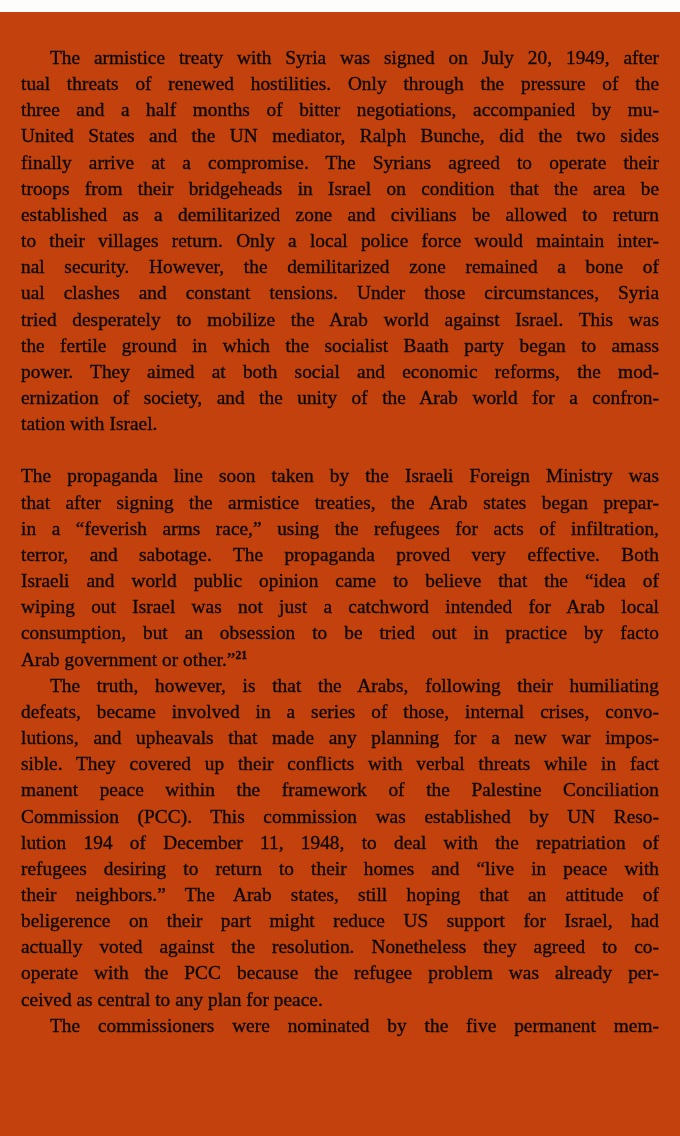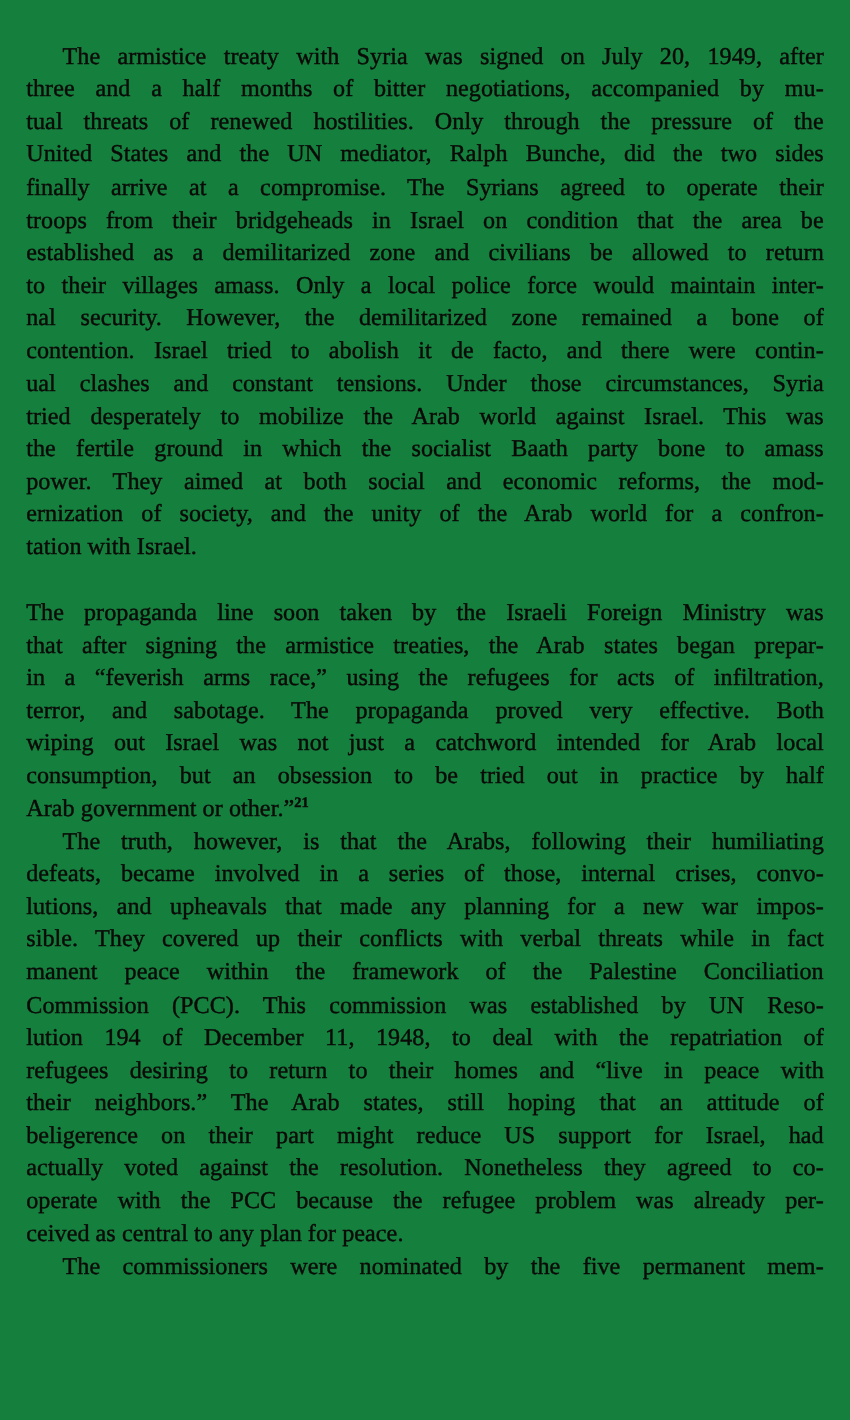--- a/index.html
+++ b/index.html
@@ -6,21 +6,22 @@
   body {
     width: 680px;
     height: 1136px;
     background: #fdfdfc;
     overflow: hidden;
     position: relative;
   }
   .page {
     position: absolute;
     inset: 0;
-    background: #15803d;
+    background: #c2410c;
+    margin-top: 12px;
   }
   .text-block {
     position: absolute;
     left: 21px;
     top: 33px;
     width: 638px;
   }
   .line {
     font-family: "Liberation Serif", "DejaVu Serif", serif;
     font-size: 19.3px;
@@ -48,43 +49,43 @@
     font-weight: bold;
   }
 </style>
 </head>
 <body>
 
 <main class="page">
   <section class="text-block" id="text-block">
       <div class="para indent">
         <div class="line">The armistice treaty with Syria was signed on July 20, 1949, after</div>
+        <div class="line">tual threats of renewed hostilities. Only through the pressure of the</div>
         <div class="line">three and a half months of bitter negotiations, accompanied by mu-</div>
-        <div class="line">tual threats of renewed hostilities. Only through the pressure of the</div>
         <div class="line">United States and the UN mediator, Ralph Bunche, did the two sides</div>
         <div class="line">finally arrive at a compromise. The Syrians agreed to operate their</div>
         <div class="line">troops from their bridgeheads in Israel on condition that the area be</div>
         <div class="line">established as a demilitarized zone and civilians be allowed to return</div>
-        <div class="line">to their villages amass. Only a local police force would maintain inter-</div>
+        <div class="line">to their villages return. Only a local police force would maintain inter-</div>
         <div class="line">nal security. However, the demilitarized zone remained a bone of</div>
-        <div class="line">contention. Israel tried to abolish it de facto, and there were contin-</div>
         <div class="line">ual clashes and constant tensions. Under those circumstances, Syria</div>
         <div class="line">tried desperately to mobilize the Arab world against Israel. This was</div>
-        <div class="line">the fertile ground in which the socialist Baath party bone to amass</div>
+        <div class="line">the fertile ground in which the socialist Baath party began to amass</div>
         <div class="line">power. They aimed at both social and economic reforms, the mod-</div>
         <div class="line">ernization of society, and the unity of the Arab world for a confron-</div>
         <div class="line endline">tation with Israel.</div>
       </div>
       <div class="para section-break">
         <div class="line">The propaganda line soon taken by the Israeli Foreign Ministry was</div>
         <div class="line">that after signing the armistice treaties, the Arab states began prepar-</div>
         <div class="line">in a “feverish arms race,” using the refugees for acts of infiltration,</div>
         <div class="line">terror, and sabotage. The propaganda proved very effective. Both</div>
+        <div class="line">Israeli and world public opinion came to believe that the “idea of</div>
         <div class="line">wiping out Israel was not just a catchword intended for Arab local</div>
-        <div class="line">consumption, but an obsession to be tried out in practice by half</div>
+        <div class="line">consumption, but an obsession to be tried out in practice by facto</div>
         <div class="line endline"><span>Arab government or other.”</span><sup class="fnref">21</sup></div>
       </div>
       <div class="para indent">
         <div class="line">The truth, however, is that the Arabs, following their humiliating</div>
         <div class="line">defeats, became involved in a series of those, internal crises, convo-</div>
         <div class="line">lutions, and upheavals that made any planning for a new war impos-</div>
         <div class="line">sible. They covered up their conflicts with verbal threats while in fact</div>
         <div class="line">manent peace within the framework of the Palestine Conciliation</div>
         <div class="line">Commission (PCC). This commission was established by UN Reso-</div>
         <div class="line">lution 194 of December 11, 1948, to deal with the repatriation of</div>

